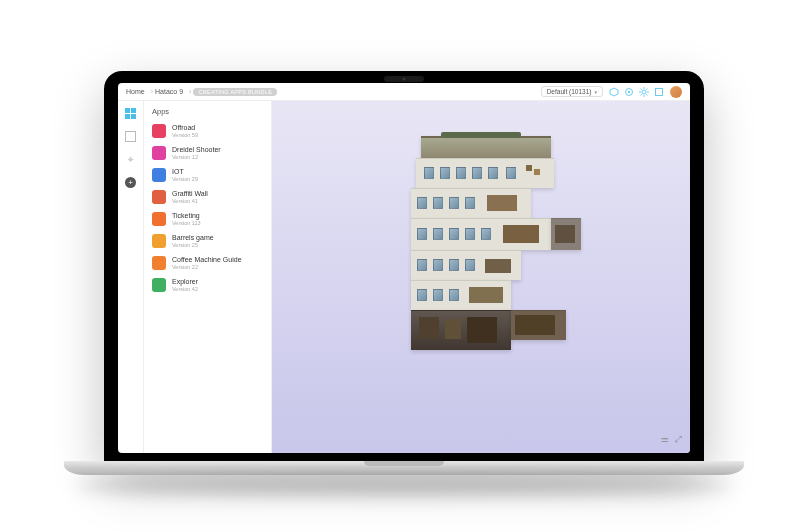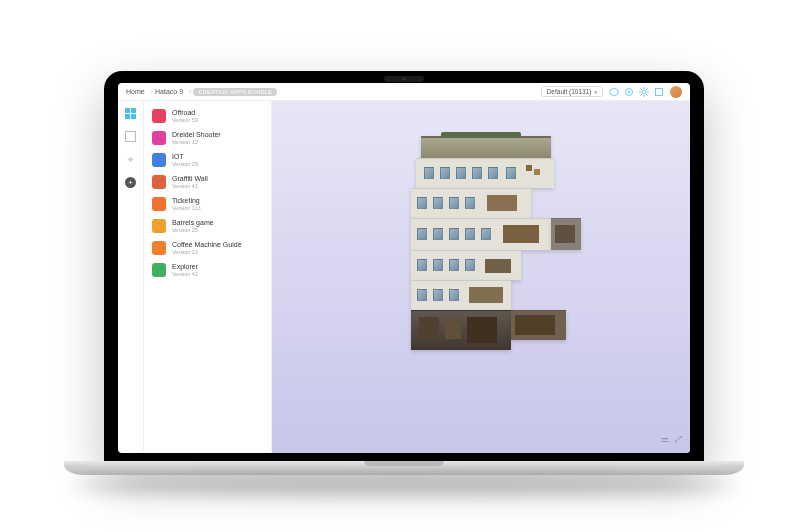--- a/index.html
+++ b/index.html
@@ -196,20 +196,21 @@
         <div class="ri">
             <div class="box"></div>
           </div>
         <div class="ri pin">⌖</div>
         <div class="ri">
             <div class="dot">+</div>
           </div>
       </div>
 
       <div class="panel">
+        <div class="panel-title">Apps</div>
         <div id="app-list">
             <div class="item">
               <div class="appicon" style="background: rgb(232, 64, 96);"></div>
               <div>
                 <div class="item-name">Offroad</div>
                 <div class="item-sub">Version 59</div>
               </div>
             </div>
             <div class="item">
               <div class="appicon" style="background: rgb(224, 64, 160);"></div>

